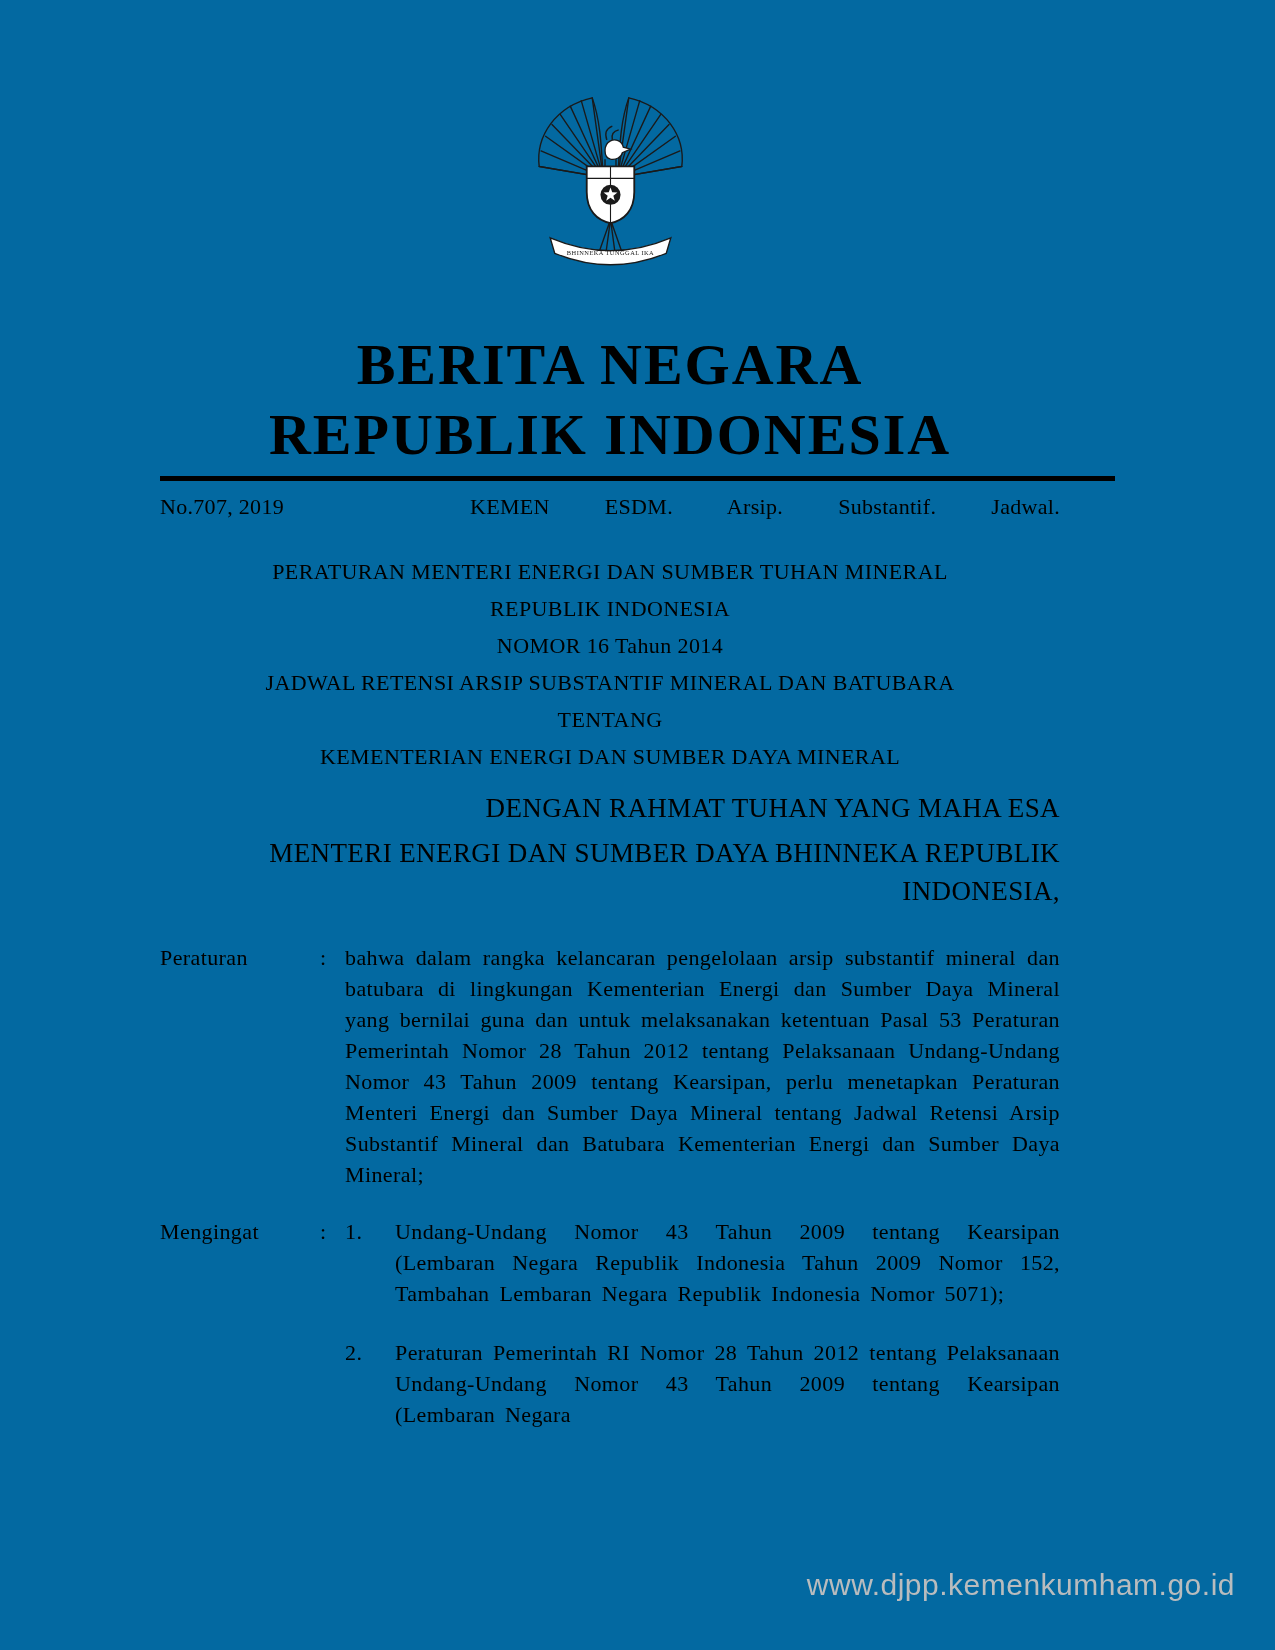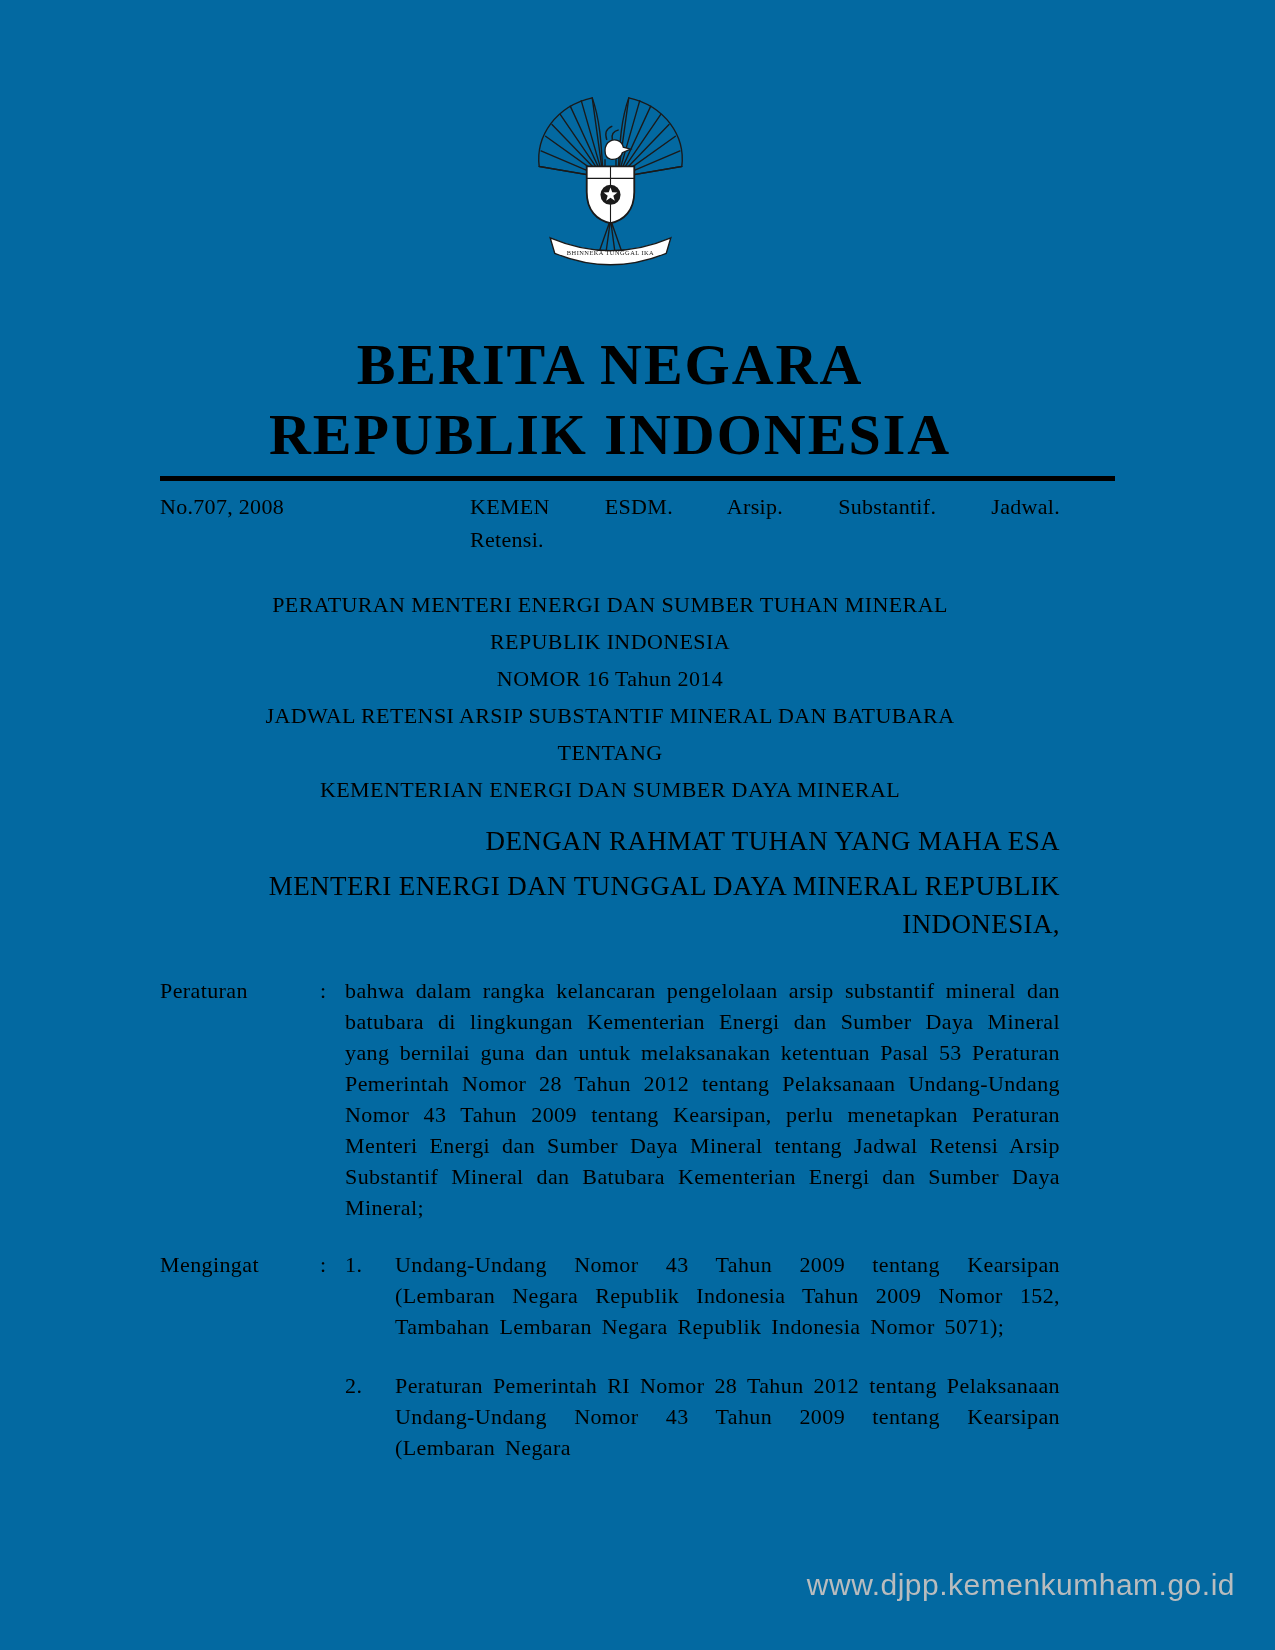--- a/index.html
+++ b/index.html
@@ -154,39 +154,38 @@
     </div>
 
     <h1 class="gazette-title">
       <span>BERITA NEGARA</span>
       <span>REPUBLIK INDONESIA</span>
     </h1>
 
     <div class="masthead-rule"></div>
 
     <div class="gazette-row">
-      <div class="issue-no">No.707, 2008</div>
+      <div class="issue-no">No.707, 2019</div>
       <div class="subject">
         <span class="subject-line1">KEMEN ESDM. Arsip. Substantif. Jadwal.</span>
-        <span class="subject-line2">Retensi.</span>
       </div>
     </div>
 
     <div class="doc-title">
       <div>PERATURAN MENTERI ENERGI DAN SUMBER TUHAN MINERAL</div>
       <div>REPUBLIK INDONESIA</div>
       <div>NOMOR 16 Tahun 2014</div>
       <div>JADWAL RETENSI ARSIP SUBSTANTIF MINERAL DAN BATUBARA</div>
       <div>TENTANG</div>
       <div>KEMENTERIAN ENERGI DAN SUMBER DAYA MINERAL</div>
     </div>
 
     <div class="preamble">
       <div class="preamble-line">DENGAN RAHMAT TUHAN YANG MAHA ESA</div>
-      <div class="preamble-line">MENTERI ENERGI DAN TUNGGAL DAYA MINERAL REPUBLIK INDONESIA,</div>
+      <div class="preamble-line">MENTERI ENERGI DAN SUMBER DAYA BHINNEKA REPUBLIK INDONESIA,</div>
     </div>
 
     <div class="clause clause-menimbang">
       <div class="clause-label">Peraturan</div>
       <div class="clause-colon">:</div>
       <div class="clause-body">bahwa dalam rangka kelancaran pengelolaan arsip substantif mineral dan batubara di lingkungan Kementerian Energi dan Sumber Daya Mineral yang bernilai guna dan untuk melaksanakan ketentuan Pasal 53 Peraturan Pemerintah Nomor 28 Tahun 2012 tentang Pelaksanaan Undang-Undang Nomor 43 Tahun 2009 tentang Kearsipan, perlu menetapkan Peraturan Menteri Energi dan Sumber Daya Mineral tentang Jadwal Retensi Arsip Substantif Mineral dan Batubara Kementerian Energi dan Sumber Daya Mineral;</div>
     </div>
 
     <div class="clause clause-mengingat">
       <div class="clause-label">Mengingat</div>

